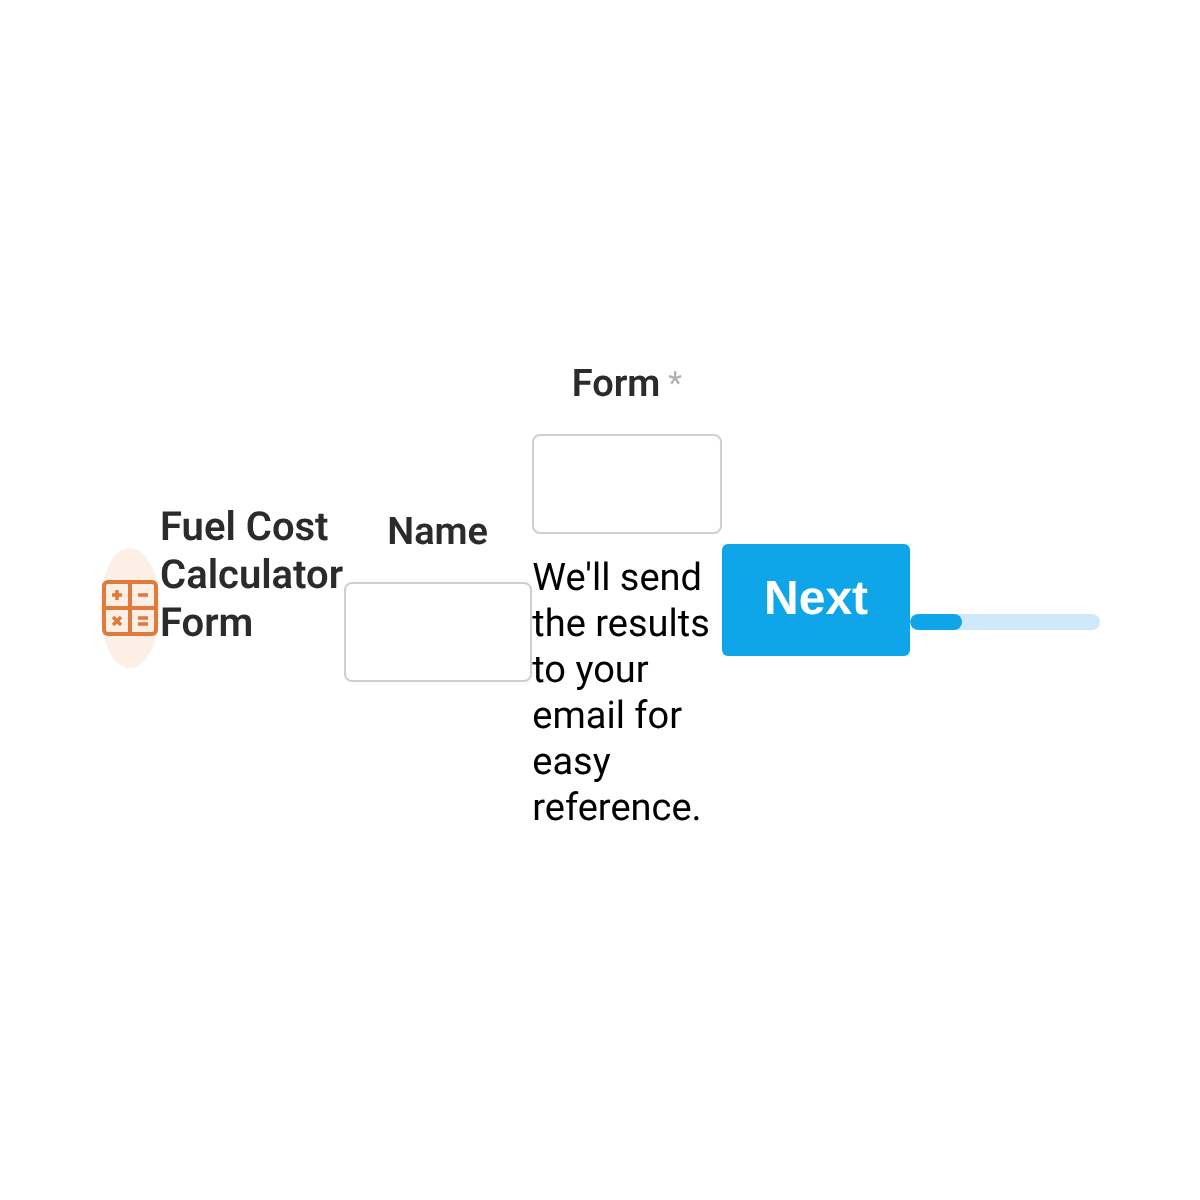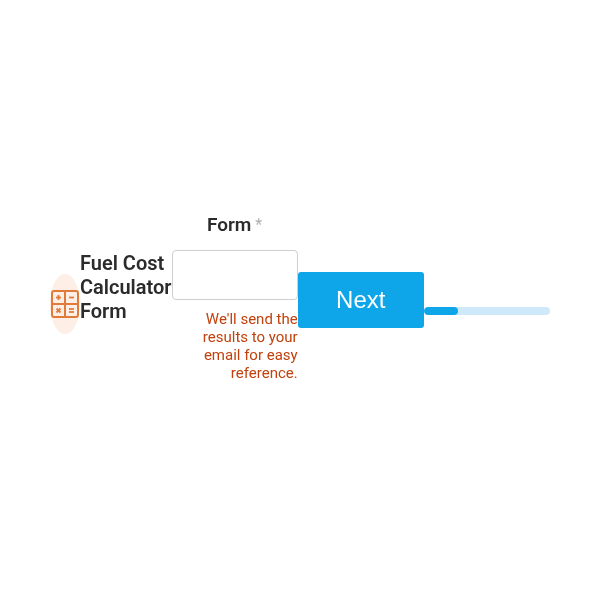--- a/index.html
+++ b/index.html
@@ -62,34 +62,34 @@
     .text-input {
       width: 100%;
       height: 50px;
       border: 1px solid #cfcfcf;
       border-radius: 4px;
       padding: 0 14px;
       font-size: 16px;
       outline: none;
     }
     .helper-text {
-      font-size: 15px;
-      color: #c2410c;
+      font-size: 19px;
+      color: #000000;
       margin-top: 10px;
-      text-align: right;
+      text-align: left;
     }
     .next-button {
       width: 100%;
       height: 56px;
       background: #0ea5e9;
       color: #ffffff;
       border: none;
       border-radius: 3px;
       font-size: 24px;
-      font-weight: 400;
+      font-weight: 700;
       cursor: pointer;
       margin-top: 6px;
       margin-bottom: 28px;
     }
     .progress-track {
       width: 100%;
       height: 8px;
       background: #cfe9fb;
       border-radius: 4px;
       overflow: hidden;
@@ -115,20 +115,26 @@
       <line x1="19" y1="8.5" x2="24" y2="8.5" stroke="#e07b3c" stroke-width="1.8"></line>
       <line x1="6.5" y1="19.5" x2="10.5" y2="23.5" stroke="#e07b3c" stroke-width="1.8"></line>
       <line x1="10.5" y1="19.5" x2="6.5" y2="23.5" stroke="#e07b3c" stroke-width="1.8"></line>
       <line x1="19" y1="20" x2="24" y2="20" stroke="#e07b3c" stroke-width="1.8"></line>
       <line x1="19" y1="23" x2="24" y2="23" stroke="#e07b3c" stroke-width="1.8"></line>
     </svg>
   </div>
 
   <h1 class="form-title">Fuel Cost Calculator Form</h1>
 
+  <div class="field-group">
+    <label class="field-label">
+      <span>Name</span>
+    </label>
+    <input type="text" class="text-input" value="" style="">
+  </div>
 
   <div class="field-group">
     <label class="field-label">
       <span>Form</span>
       <span class="required-mark">*</span>
     </label>
     <input type="email" class="text-input" value="" style="">
     <div class="helper-text">We'll send the results to your email for easy reference.</div>
   </div>
 

